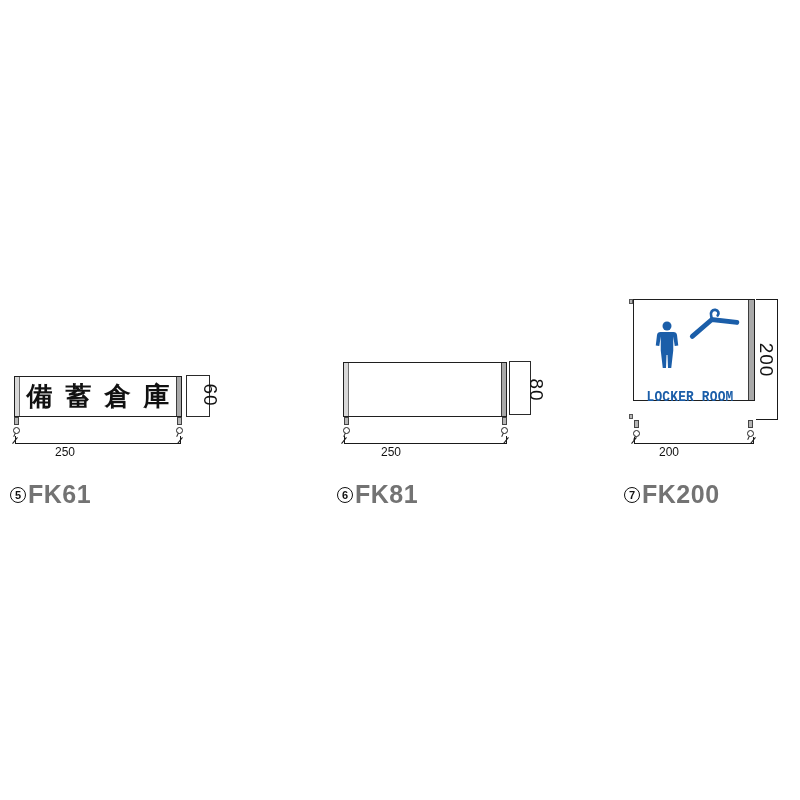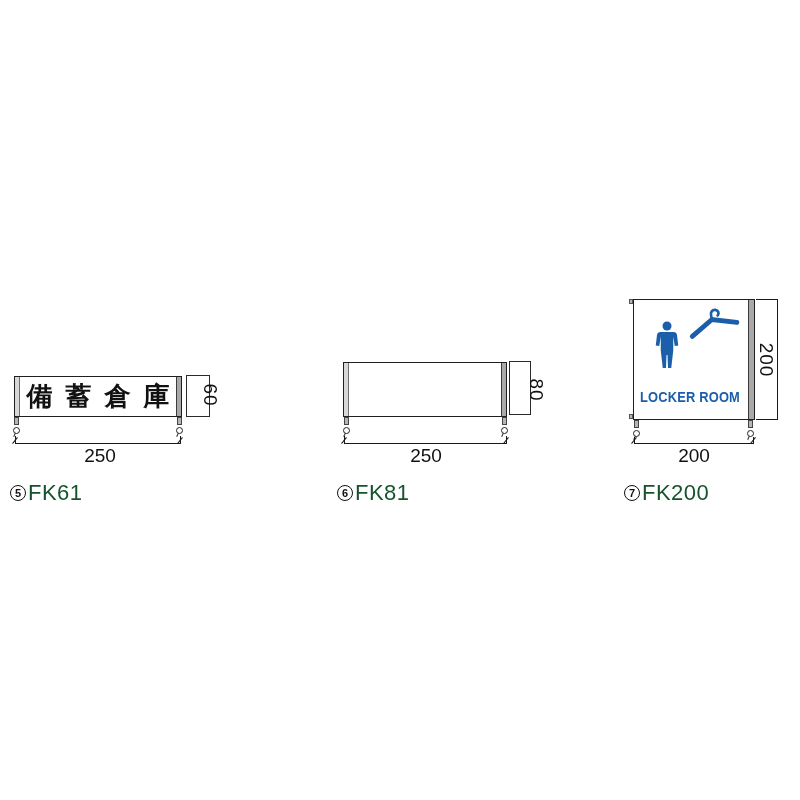--- a/index.html
+++ b/index.html
@@ -22,26 +22,26 @@
   .vdim{position:absolute;width:30px;height:26px;display:flex;align-items:center;justify-content:center;
         transform:rotate(90deg);font-size:19px;letter-spacing:1px;color:#111;}
   
   .tab{position:absolute;width:5px;height:8px;background:#b5b5b5;border:0.5px solid #444;box-sizing:border-box;}
   .hook{position:absolute;width:7px;height:7px;border:1.3px solid #222;border-radius:50%;box-sizing:border-box;background:#fff;}
   .hooktail{position:absolute;width:1.4px;height:4px;background:#222;transform:rotate(25deg);}
   
   .riser{position:absolute;width:0;height:8px;border-left:1.5px solid #1a1a1a;}
   .dimline{position:absolute;height:0;border-top:1.5px solid #1a1a1a;}
   .tick{position:absolute;width:8px;height:0;border-top:1.4px solid #1a1a1a;transform:rotate(-52deg);}
-  .dimtext{position:absolute;text-align:center;font-size:19px;color:#111;}
+  .dimtext{position:absolute;font-size:12px;color:#111;}
   
   .plabel{position:absolute;display:flex;align-items:center;gap:2px;}
   .numcircle{width:16px;height:16px;border:1.6px solid #111;border-radius:50%;box-sizing:border-box;
              display:flex;align-items:center;justify-content:center;font-size:11px;font-weight:bold;color:#111;}
-  .code{font-size:22px;color:#14532d;letter-spacing:0.5px;}
+  .code{font-size:25px;color:#737373;letter-spacing:0.5px;font-weight:bold;}
   
   .lockertext{position:absolute;left:0;right:8px;text-align:center;font-size:14px;font-weight:bold;
               color:#1b5ea9;letter-spacing:0.2px;transform:scaleX(0.92);}
   .nub{position:absolute;width:4px;height:5px;background:#b5b5b5;border:0.5px solid #555;box-sizing:border-box;}
 </style>
 </head>
 <body>
 
 <div class="item" style="left:0px;top:290px;">
   <div class="face" style="left:14px;top:86px;width:168px;height:41px;">
@@ -97,21 +97,21 @@
   <div class="plabel" style="left:7px;top:190px;">
     <div class="numcircle">6</div>
     <div class="code">FK81</div>
   </div>
 </div>
 
 <div class="item" style="left:610px;top:290px;">
   <div class="nub" style="left:19px;top:9px;"></div>
   <div class="nub" style="left:19px;top:124px;"></div>
 
-  <div class="face" style="left:23px;top:9px;width:122px;height:121px;">
+  <div class="face" style="left:23px;top:9px;width:122px;height:102px;font-family:Liberation Mono, monospace;">
     <div class="cap capR" style="width:6px;"></div>
 
     <svg style="position:absolute;left:17px;top:8px;" width="32" height="74" viewBox="0 0 64 96">
       <circle cx="32" cy="10" r="9" fill="#1b5ea9"></circle>
       <path fill="#1b5ea9" d="M19 22 h26 c4 0 6.5 2.5 7 6 l2.5 21 -7 1 -3 -19 v28 l-4 35 h-6.5 l-1 -26 h-2 l-1 26 h-6.5 l-4 -35 v-28 l-3 19 -7 -1 2.5 -21 c0.5 -3.5 3 -6 7 -6 z"></path>
     </svg>
 
     <svg style="position:absolute;left:52px;top:6px;transform:rotate(-12deg);" width="54" height="32" viewBox="0 0 100 56">
       <path d="M7 46 L49 23 L93 38" stroke="#1b5ea9" stroke-width="9" fill="none" stroke-linecap="round"></path>
       <path d="M49 24 L49 17 C48 9 54 5 59 7 C64 9 65 15 61 18" stroke="#1b5ea9" stroke-width="5" fill="none" stroke-linecap="round"></path>

